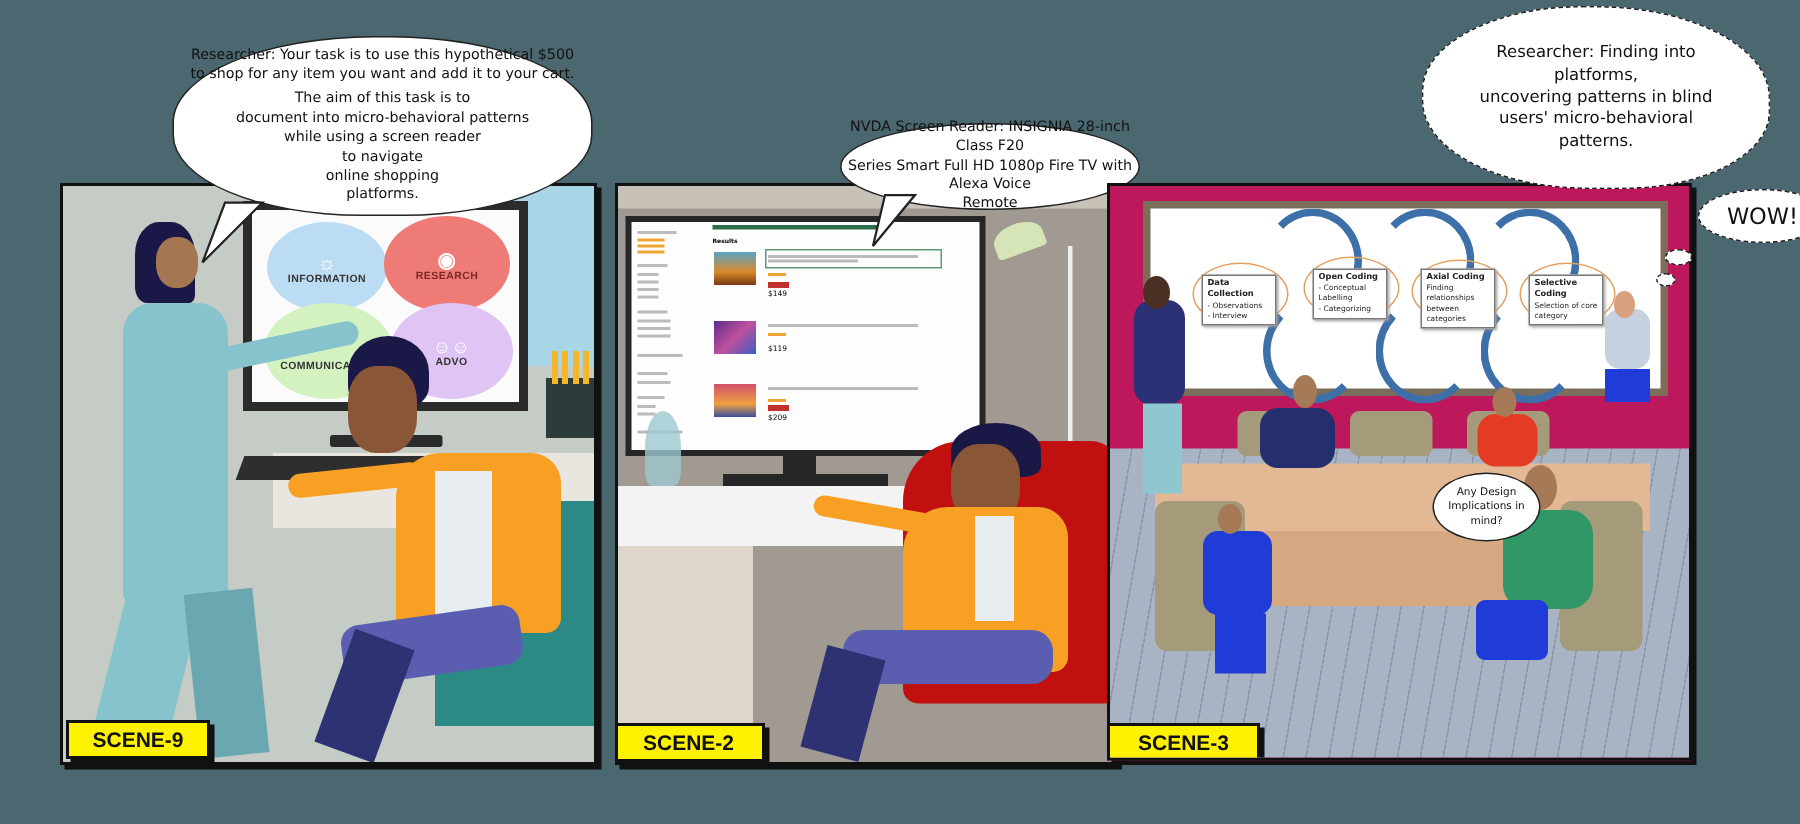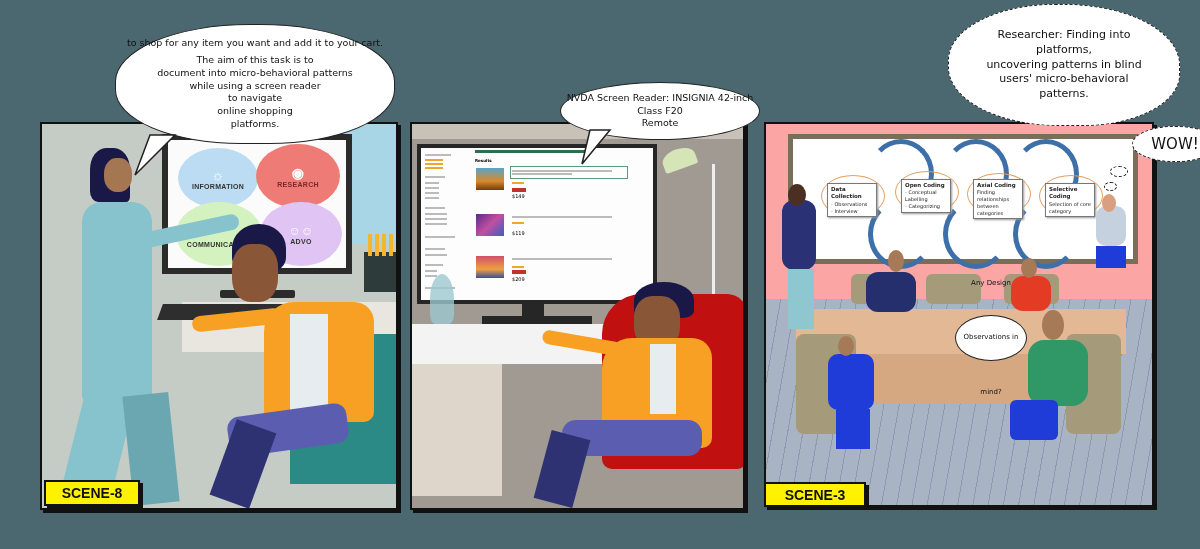--- a/index.html
+++ b/index.html
@@ -14,21 +14,21 @@
   .s1-screen-inner{position:absolute;left:6px;top:6px;right:6px;bottom:6px;background:#fbfbfb;}
   .circle{position:absolute;border-radius:50%;display:flex;align-items:center;justify-content:center;font-family:"Liberation Sans",sans-serif;font-size:7px;font-weight:bold;color:#333;letter-spacing:.3px;}
   
   #p2{left:410px;top:122px;width:335px;height:388px;background:#a09a92;}
   .s2-screen{left:5px;top:20px;width:240px;height:160px;background:#262626;}
   .s2-inner{position:absolute;left:4px;top:4px;right:4px;bottom:4px;background:#fdfdfd;overflow:hidden;}
   .tv-card{position:absolute;left:55px;width:180px;height:40px;}
   .tv-img{position:absolute;left:0;top:0;width:28px;height:22px;}
   .line{position:absolute;height:2px;background:#bbb;}
   
-  #p3{left:764px;top:122px;width:390px;height:385px;background:#fca5a5;text-decoration:underline;}
+  #p3{left:738px;top:122px;width:390px;height:385px;background:#be185d;text-decoration:underline;}
   .board{left:22px;top:10px;width:350px;height:130px;background:#7a6e5a;}
   .board-inner{position:absolute;left:5px;top:5px;right:5px;bottom:5px;background:#fff;}
   .oval{position:absolute;border:1.5px solid #e4a060;border-radius:50%;width:62px;height:40px;}
   .code-box{position:absolute;background:#fff;border:1px solid #777;box-shadow:1px 1px 2px #999;font-size:5px;line-height:1.35;padding:2px 3px;box-sizing:border-box;width:50px;color:#222;}
   .code-box b{font-size:5.5px;}
   .arc{position:absolute;border:5px solid #3d6fa8;border-radius:50%;}
 </style>
 </head>
 <body>
 
@@ -83,24 +83,25 @@
   <div class="abs" style="left:86px;top:270px;width:46px;height:110px;background:#6aa7b0;transform:rotate(-6deg);"></div>
 
   <div class="abs" style="left:190px;top:100px;width:54px;height:48px;background:#1a1846;border-radius:50% 50% 30% 30%;"></div>
   <div class="abs" style="left:190px;top:120px;width:46px;height:58px;background:#8a5638;border-radius:40%;"></div>
   <div class="abs" style="left:222px;top:178px;width:110px;height:120px;background:#f7a024;border-radius:30px 20px 10px 10px;"></div>
   <div class="abs" style="left:248px;top:190px;width:38px;height:100px;background:#e6ecef;"></div>
   <div class="abs" style="left:150px;top:188px;width:90px;height:16px;background:#f7a024;transform:rotate(-6deg);border-radius:8px;"></div>
   <div class="abs" style="left:186px;top:286px;width:120px;height:40px;background:#5b5eb0;transform:rotate(-8deg);border-radius:12px;"></div>
   <div class="abs" style="left:180px;top:300px;width:42px;height:80px;background:#2e3272;transform:rotate(20deg);"></div>
 
-  <div class="scene-label" style="left:2px;top:356px;width:96px;height:26px;">SCENE-8</div>
+  <div class="scene-label" style="left:2px;top:356px;width:96px;height:26px;">SCENE-9</div>
 </div>
 
 <div class="bubble" style="left:115px;top:24px;width:280px;height:120px;border-radius:48% 48% 45% 45%;">
+  <div>Researcher: Your task is to use this hypothetical $500</div>
   <div>to shop for any item you want and add it to your cart.</div>
   <div style="margin-top:4px;">The aim of this task is to</div>
   <div>document into micro-behavioral  patterns</div>
   <div>while using a screen reader</div>
   <div>to  navigate</div>
   <div>online shopping</div>
   <div>platforms.</div>
 </div>
 <svg class="abs" style="left:130px;top:130px;" width="60" height="50">
     <polygon points="20,5 45,5 5,45" fill="#fff" stroke="#222" stroke-width="1.5"></polygon>
@@ -176,24 +177,26 @@
   <div class="abs" style="left:190px;top:170px;width:145px;height:175px;background:#c01010;border-radius:40px 20px 10px 10px;"></div>
 
   <div class="abs" style="left:222px;top:158px;width:60px;height:36px;background:#1a1846;border-radius:50% 50% 20% 20%;"></div>
   <div class="abs" style="left:222px;top:172px;width:46px;height:52px;background:#8a5638;border-radius:40%;"></div>
   <div class="abs" style="left:190px;top:214px;width:110px;height:110px;background:#f7a024;border-radius:30px 20px 10px 10px;"></div>
   <div class="abs" style="left:238px;top:220px;width:26px;height:70px;background:#e6ecef;"></div>
   <div class="abs" style="left:130px;top:212px;width:80px;height:14px;background:#f7a024;transform:rotate(10deg);border-radius:8px;"></div>
   <div class="abs" style="left:150px;top:296px;width:140px;height:36px;background:#5b5eb0;border-radius:14px;"></div>
   <div class="abs" style="left:130px;top:310px;width:40px;height:70px;background:#2e3272;transform:rotate(15deg);"></div>
 
+  <div class="scene-label" style="left:-4px;top:358px;width:102px;height:26px;">SCENE-2</div>
 </div>
 
 <div class="bubble" style="left:560px;top:82px;width:200px;height:58px;">
-  <div>NVDA Screen Reader: INSIGNIA 42-inch Class F20</div>
+  <div>NVDA Screen Reader: INSIGNIA 28-inch Class F20</div>
+  <div>Series Smart Full HD 1080p Fire TV with Alexa Voice</div>
   <div>Remote</div>
 </div>
 <svg class="abs" style="left:580px;top:128px;" width="40" height="40">
     <polygon points="10,2 30,2 2,36" fill="#fff" stroke="#222" stroke-width="1.5"></polygon>
   </svg>
 
 <div class="panel" id="p3">
   <div class="abs board">
     <div class="board-inner">
 
@@ -256,23 +259,23 @@
   <div class="abs" style="left:62px;top:230px;width:46px;height:56px;background:#1f3bd8;border-radius:10px;"></div>
   <div class="abs" style="left:72px;top:212px;width:16px;height:20px;background:#a67a56;border-radius:50%;"></div>
   <div class="abs" style="left:70px;top:285px;width:34px;height:40px;background:#1f3bd8;"></div>
   <div class="abs" style="left:262px;top:216px;width:60px;height:66px;background:#2f9866;border-radius:16px;"></div>
   <div class="abs" style="left:276px;top:186px;width:22px;height:30px;background:#a67a56;border-radius:50%;"></div>
   <div class="abs" style="left:244px;top:276px;width:48px;height:40px;background:#1f3bd8;border-radius:6px;"></div>
 
   <div class="scene-label" style="left:-2px;top:358px;width:102px;height:26px;">SCENE-3</div>
 </div>
 
-<div class="bubble" style="left:955px;top:315px;width:72px;height:46px;font-size:7px;gap:45px;">
+<div class="bubble" style="left:955px;top:315px;width:72px;height:46px;font-size:7px;">
   <div>Any Design</div>
-  <div>Observations in</div>
+  <div>Implications in</div>
   <div>mind?</div>
 </div>
 
 <div class="bubble" style="left:948px;top:4px;width:232px;height:122px;border-radius:46% 50% 42% 48%;border-style:dashed;font-size:11px;">
   <div>Researcher: Finding into</div>
   <div>platforms,</div>
   <div>uncovering patterns in blind</div>
   <div>users' micro-behavioral</div>
   <div>patterns.</div>
 </div>

